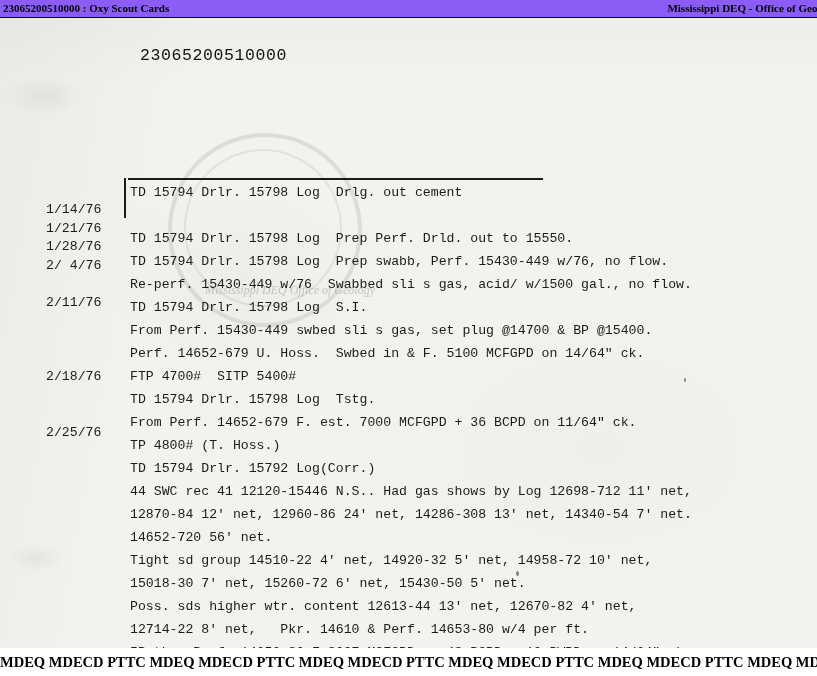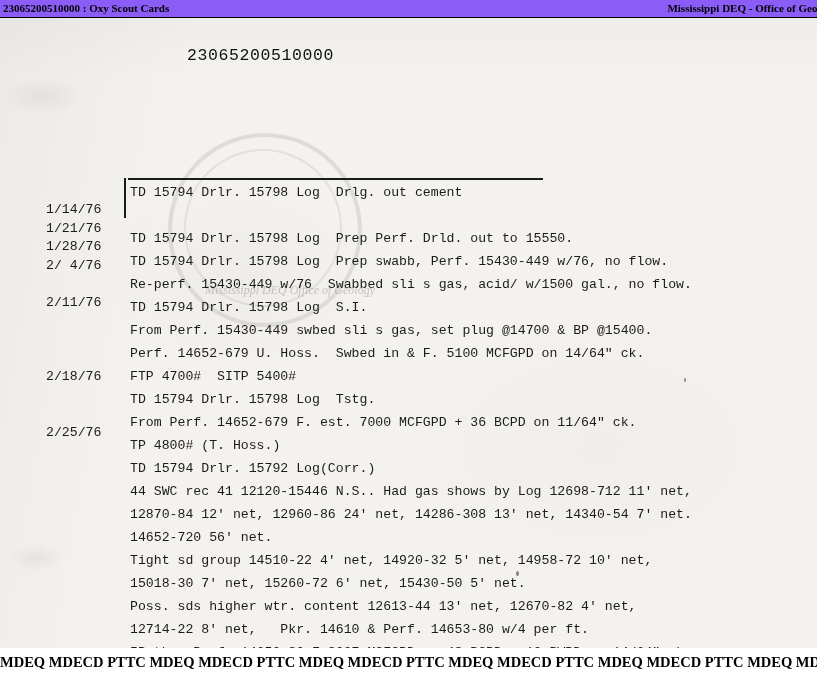--- a/index.html
+++ b/index.html
@@ -103,21 +103,20 @@
     color: #1b1b1b;
     white-space: pre;
   }
 
   #doc-id {
     left: 140px;
     top: 28px;
     font-size: 16.5px;
     letter-spacing: 0.6px;
     color: #111111;
-    margin-left: 47px;
   }
 
   #header-block {
     left: 130px;
     top: 62px;
     line-height: 18.6px;
   }
 
   .rule {
     position: absolute;

